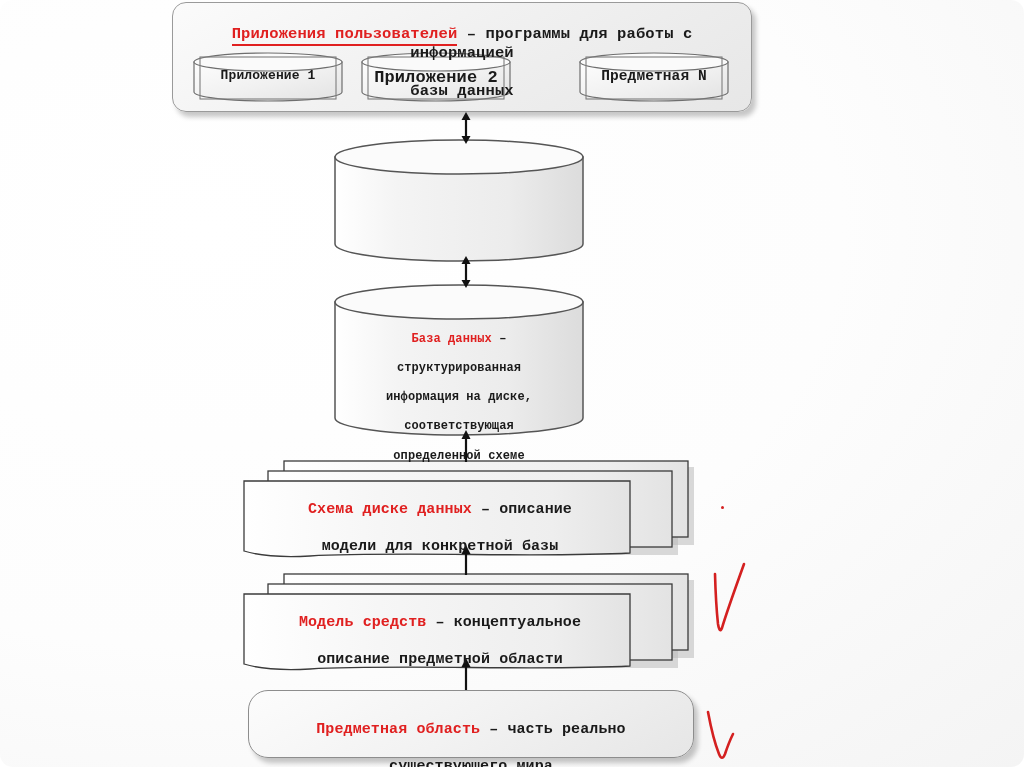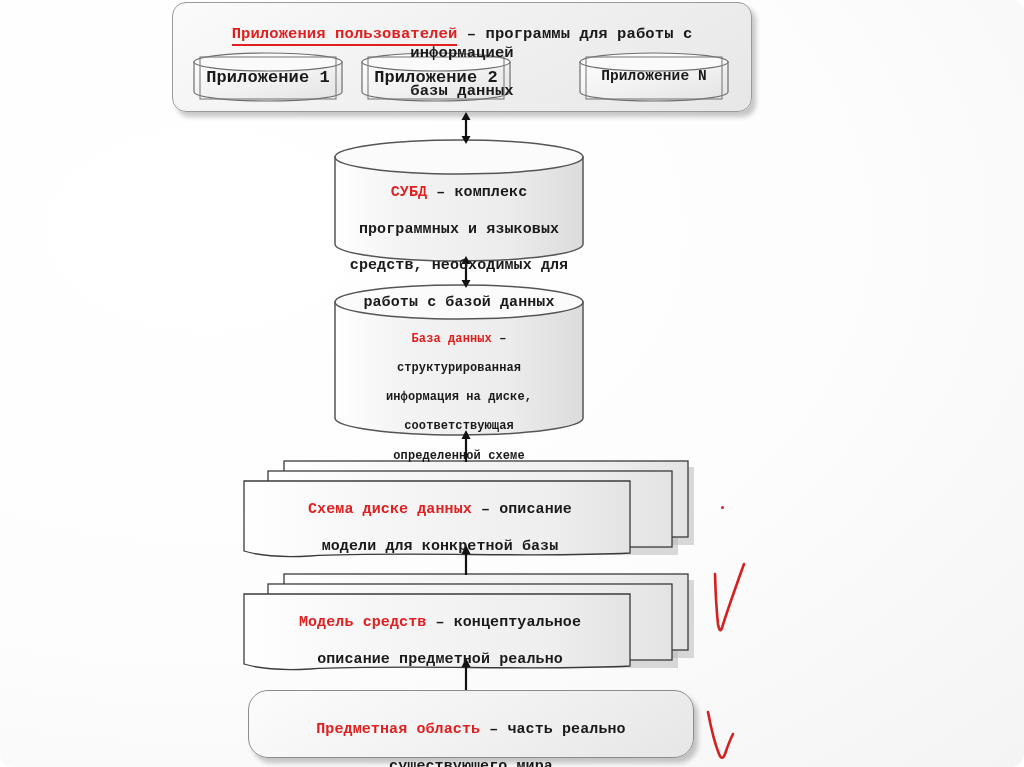--- a/index.html
+++ b/index.html
@@ -99,21 +99,21 @@
           <stop offset="0" stop-color="#fdfdfd"></stop>
             <stop offset=".55" stop-color="#f0f0f0"></stop>
           <stop offset="1" stop-color="#e2e2e2"></stop>
         </linearGradient>
       </defs>
       <path d="M2,10 L2,40 A74,9 0 0 0 150,40 L150,10 Z" fill="url(#gApp1)" stroke="#6e6e6e" stroke-width="1.2"></path>
       <ellipse cx="76" cy="10" rx="74" ry="9" fill="#fafafa" stroke="#6e6e6e" stroke-width="1.2"></ellipse>
       <rect x="8" y="5" width="136" height="42" fill="none" stroke="#7d7d7d" stroke-width="1.1"></rect>
     </svg>
   </div>
-  <div class="txt" style="left:192px; top:68px; width:152px; font-size:17px;">Приложение 1</div>
+  <div class="txt" style="left:192px; top:68px; width:152px; font-size:13px;">Приложение 1</div>
 
   <div class="cyl" style="left:360px; top:52px;">
     <svg width="152" height="50" viewBox="0 0 152 50">
       <defs>
         <linearGradient id="gApp2" x1="0" y1="0" x2="1" y2="1">
           <stop offset="0" stop-color="#fdfdfd"></stop>
             <stop offset=".55" stop-color="#f0f0f0"></stop>
           <stop offset="1" stop-color="#e2e2e2"></stop>
         </linearGradient>
       </defs>
@@ -131,21 +131,21 @@
           <stop offset="0" stop-color="#fdfdfd"></stop>
             <stop offset=".55" stop-color="#f0f0f0"></stop>
           <stop offset="1" stop-color="#e2e2e2"></stop>
         </linearGradient>
       </defs>
       <path d="M2,10 L2,40 A74,9 0 0 0 150,40 L150,10 Z" fill="url(#gAppN)" stroke="#6e6e6e" stroke-width="1.2"></path>
       <ellipse cx="76" cy="10" rx="74" ry="9" fill="#fafafa" stroke="#6e6e6e" stroke-width="1.2"></ellipse>
       <rect x="8" y="5" width="136" height="42" fill="none" stroke="#7d7d7d" stroke-width="1.1"></rect>
     </svg>
   </div>
-  <div class="txt" style="left:578px; top:68px; width:152px; font-size:14.5px;">Приложение N</div>
+  <div class="txt" style="left:578px; top:68px; width:152px; font-size:14.5px;">Предметная N</div>
 
   <div class="conn" style="left:455px; top:112px;">
     <svg width="22" height="32" viewBox="0 0 22 32">
       <line x1="11" y1="6" x2="11" y2="26" stroke="#111" stroke-width="2.2"></line>
       <polygon points="11,0 6.5,8 15.5,8" fill="#111"></polygon>
       <polygon points="11,32 6.5,24 15.5,24" fill="#111"></polygon>
     </svg>
   </div>
 
   <div class="cyl" style="left:333px; top:140px;">
@@ -154,26 +154,20 @@
         <linearGradient id="gDbms" x1="0" y1="0" x2="1" y2="0">
           <stop offset="0" stop-color="#ffffff"></stop>
             <stop offset=".25" stop-color="#f4f4f4"></stop>
           <stop offset=".70" stop-color="#ececec"></stop>
             <stop offset="1" stop-color="#dcdcdc"></stop>
         </linearGradient>
       </defs>
       <path d="M2,17 L2,104 A124,17 0 0 0 250,104 L250,17 Z" fill="url(#gDbms)" stroke="#555" stroke-width="1.5"></path>
       <ellipse cx="126" cy="17" rx="124" ry="17" fill="#fbfbfb" stroke="#555" stroke-width="1.5"></ellipse>
     </svg>
-  </div>
-  <div class="txt" style="left:338px; top:166px; width:242px; font-size:15px;">
-    <span class="accent">СУБД</span><span> – комплекс</span><br>
-    <span>программных и языковых</span><br>
-    <span>средств, необходимых для</span><br>
-    <span>работы с базой данных</span>
   </div>
 
   <div class="conn" style="left:455px; top:256px;">
     <svg width="22" height="32" viewBox="0 0 22 32">
       <line x1="11" y1="6" x2="11" y2="26" stroke="#111" stroke-width="2.2"></line>
       <polygon points="11,0 6.5,8 15.5,8" fill="#111"></polygon>
       <polygon points="11,32 6.5,24 15.5,24" fill="#111"></polygon>
     </svg>
   </div>
 
@@ -251,21 +245,21 @@
       </defs>
       <rect x="48" y="12" width="406" height="78" fill="#b9b9b9" opacity=".55"></rect>
       <rect x="32" y="22" width="406" height="78" fill="#b9b9b9" opacity=".55"></rect>
       <rect x="44" y="6" width="404" height="76" fill="url(#gDoc2)" stroke="#3b3b3b" stroke-width="1.3"></rect>
       <rect x="28" y="16" width="404" height="76" fill="url(#gDoc2)" stroke="#3b3b3b" stroke-width="1.3"></rect>
       <path d="M4,26 L390,26 L390,98 C300,103 160,96 70,101 C44,102.4 20,101 4,96 Z" fill="url(#gDoc2)" stroke="#3b3b3b" stroke-width="1.3"></path>
     </svg>
   </div>
   <div class="txt" style="left:248px; top:596px; width:384px; font-size:15px;">
     <span class="accent">Модель средств</span><span> – концептуальное</span><br>
-    <span>описание предметной реально</span>
+    <span>описание предметной области</span>
   </div>
 
   <div class="conn" style="left:455px; top:658px;">
     <svg width="22" height="32" viewBox="0 0 22 32">
       <line x1="11" y1="6" x2="11" y2="32" stroke="#111" stroke-width="2.2"></line>
       <polygon points="11,0 6.5,9 15.5,9" fill="#111"></polygon>
     </svg>
   </div>
 
   <div class="roundbox" style="left:248px; top:690px; width:446px; height:68px;"></div>

